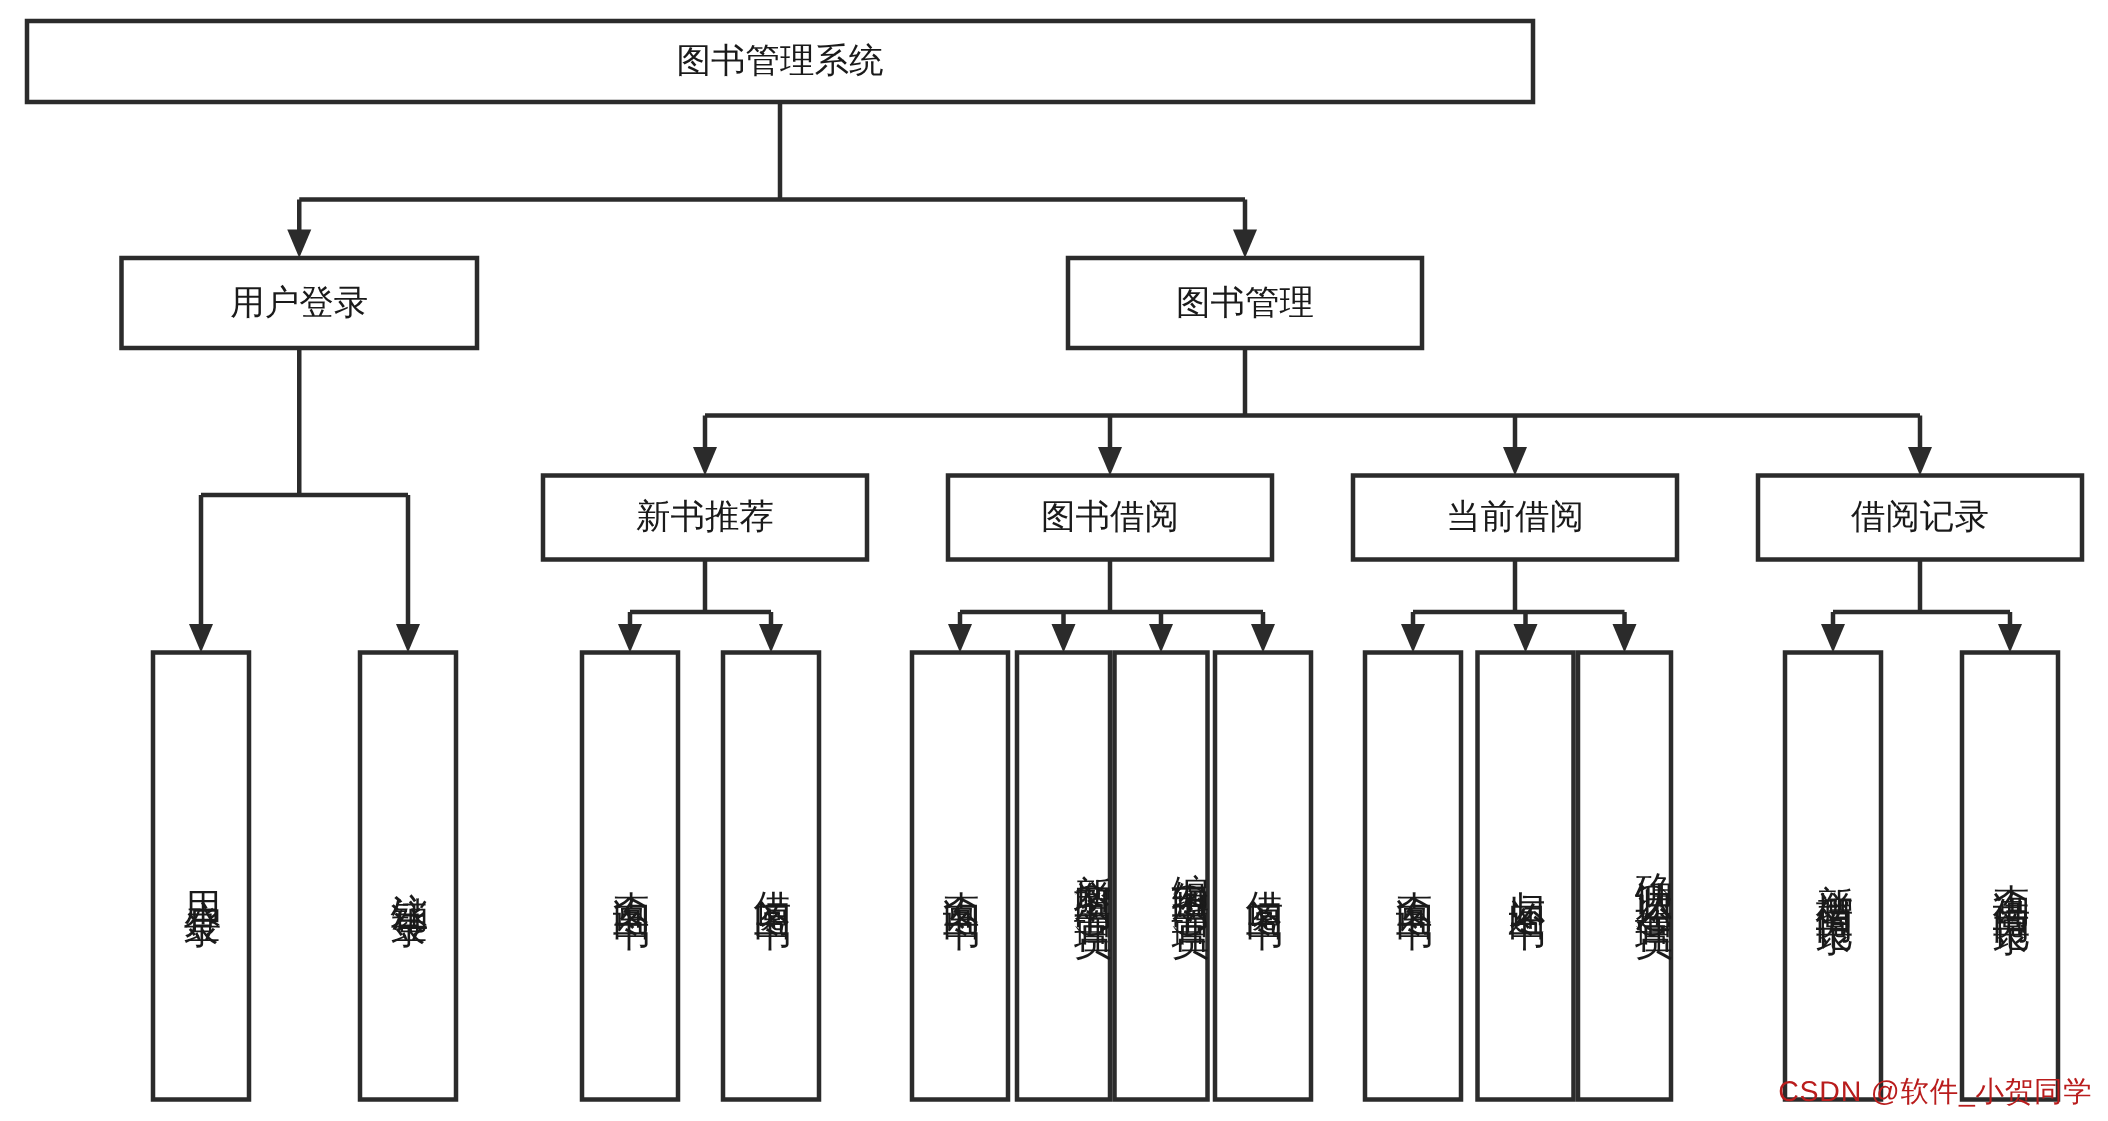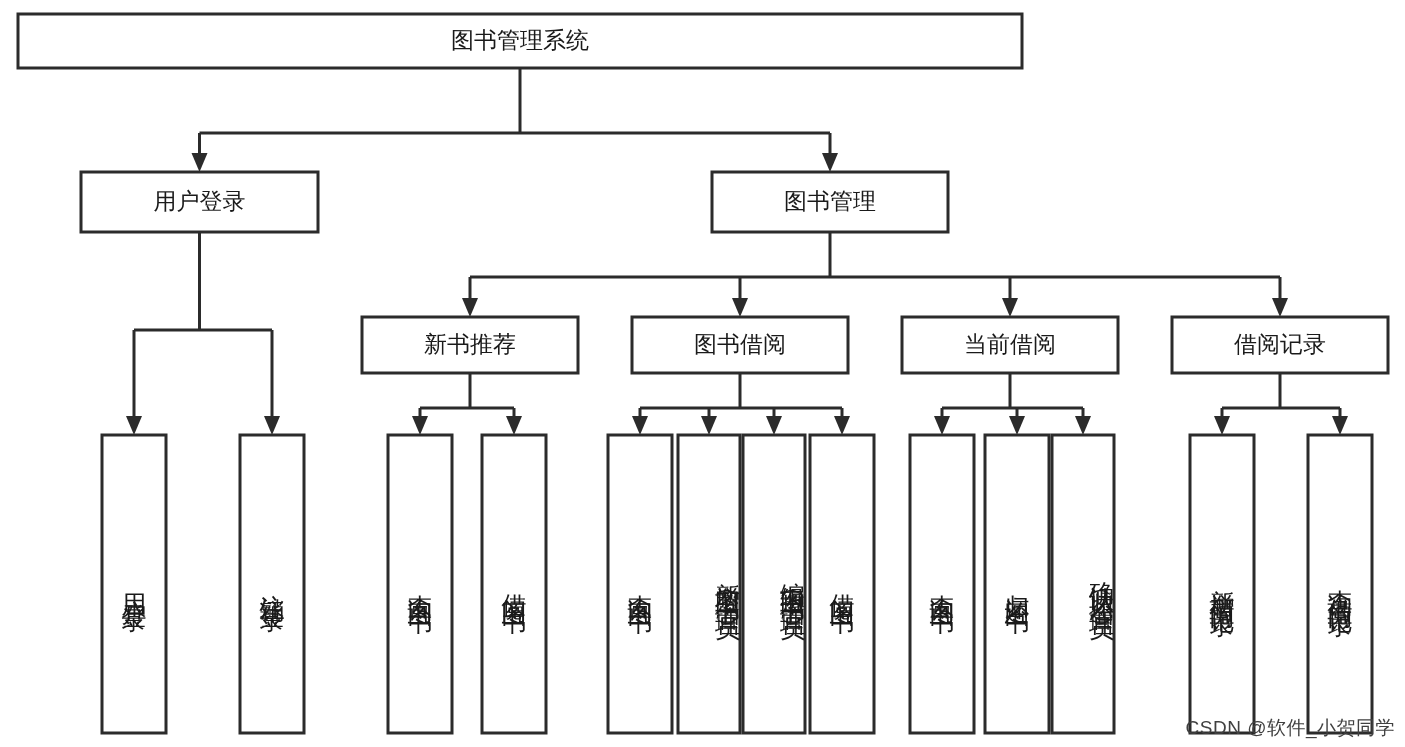--- a/index.html
+++ b/index.html
@@ -61,21 +61,21 @@
     white-space: nowrap;
     text-align: center;
     pointer-events: none;
   }
   .watermark {
     position: absolute;
     right: 10px;
     bottom: 6px;
     font-family: "Liberation Sans", "DejaVu Sans", sans-serif;
     font-size: 19px;
-    color: #404040;
+    color: #b91c1c;
     letter-spacing: 0.5px;
     white-space: nowrap;
   }
 </style>
 </head>
 <body>
 
 <div id="diagram-root">
 
   <svg class="tree-svg" viewBox="0 0 1405 747" xmlns="http://www.w3.org/2000/svg">

